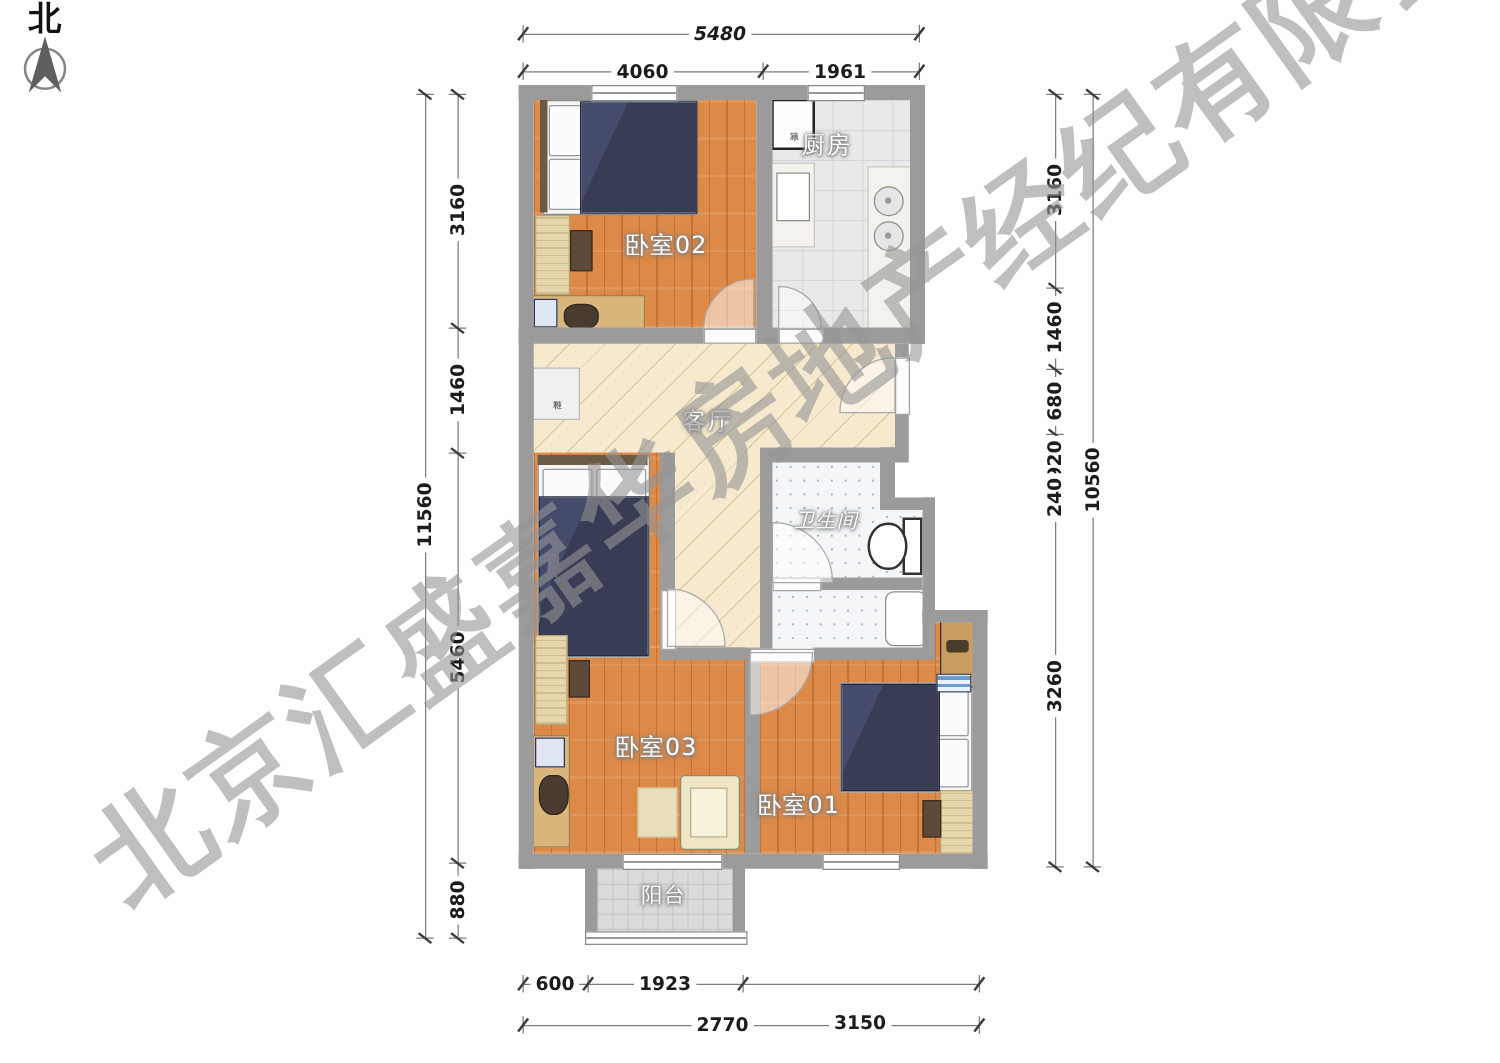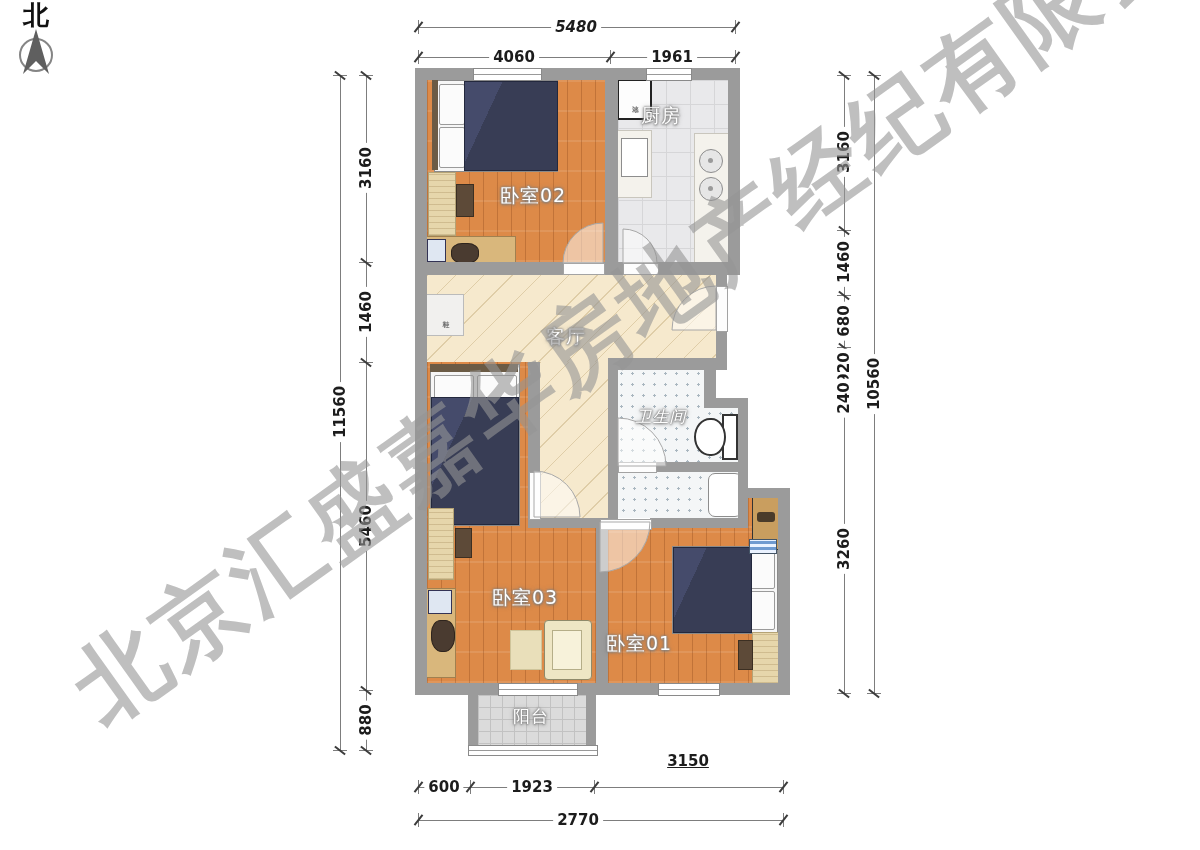--- a/index.html
+++ b/index.html
@@ -216,21 +216,21 @@
   <div class="dlb" style="left:514px;top:57px;">4060</div>
   <div class="dlb" style="left:672px;top:57px;">1961</div>
 
   <div class="ln h" style="left:418px;top:787px;width:365px;"></div>
   <div class="tk" style="left:418px;top:780px;"></div>
   <div class="tk" style="left:470px;top:780px;"></div>
   <div class="tk" style="left:594px;top:780px;"></div>
   <div class="tk" style="left:783px;top:780px;"></div>
   <div class="dlb" style="left:444px;top:787px;">600</div>
   <div class="dlb" style="left:532px;top:787px;">1923</div>
-  <div class="dlb" style="left:688px;top:761px;text-decoration:underline;">3150</div>
+  <div class="dlb" style="left:688px;top:818px;">3150</div>
 
   <div class="ln h" style="left:418px;top:820px;width:365px;"></div>
   <div class="tk" style="left:418px;top:813px;"></div>
   <div class="tk" style="left:783px;top:813px;"></div>
   <div class="dlb" style="left:578px;top:820px;">2770</div>
 
   <div class="ln v" style="left:366px;top:75px;height:675px;"></div>
   <div class="tkh" style="left:359px;top:75px;"></div>
   <div class="tkh" style="left:359px;top:262px;"></div>
   <div class="tkh" style="left:359px;top:362px;"></div>

